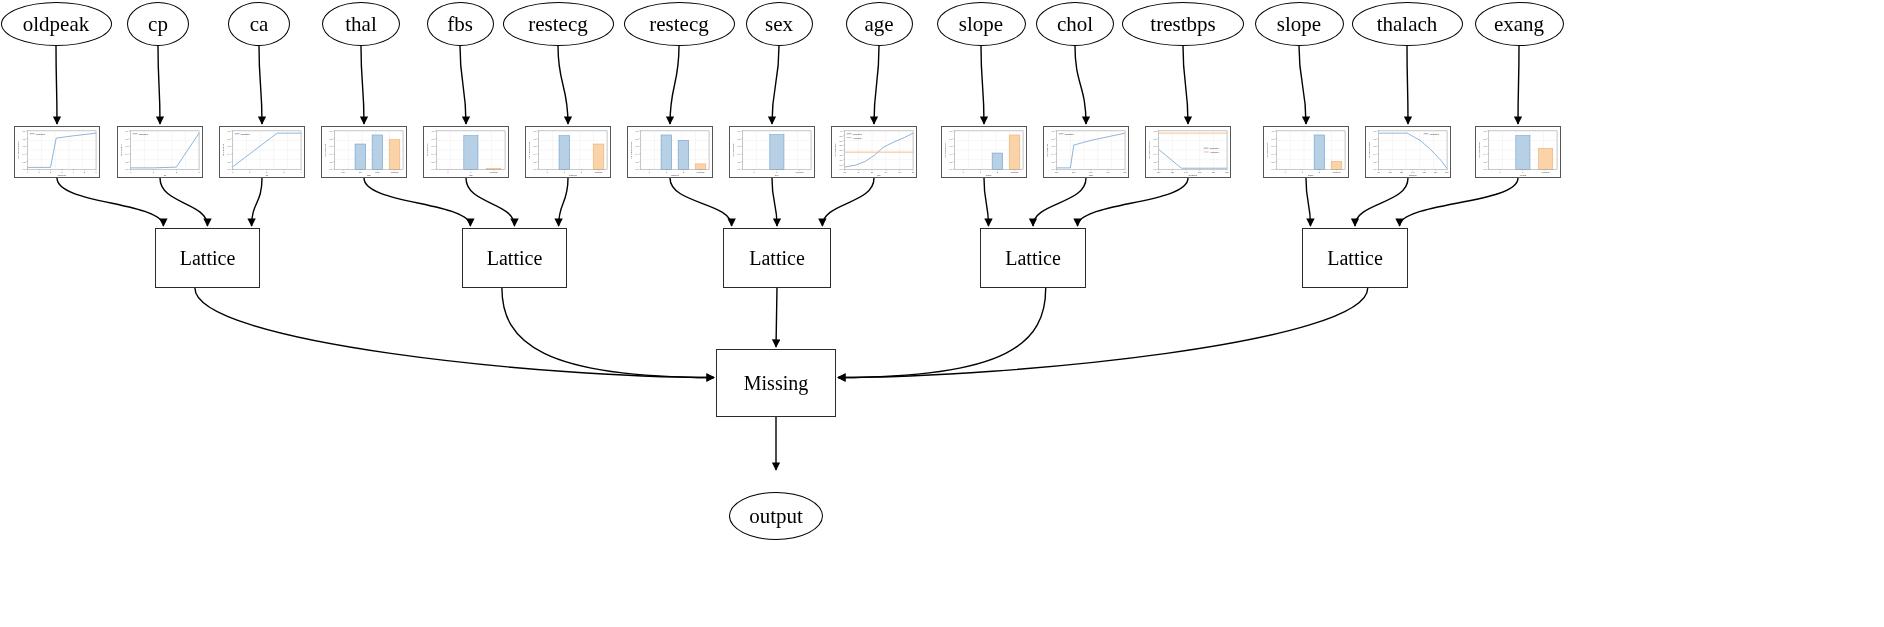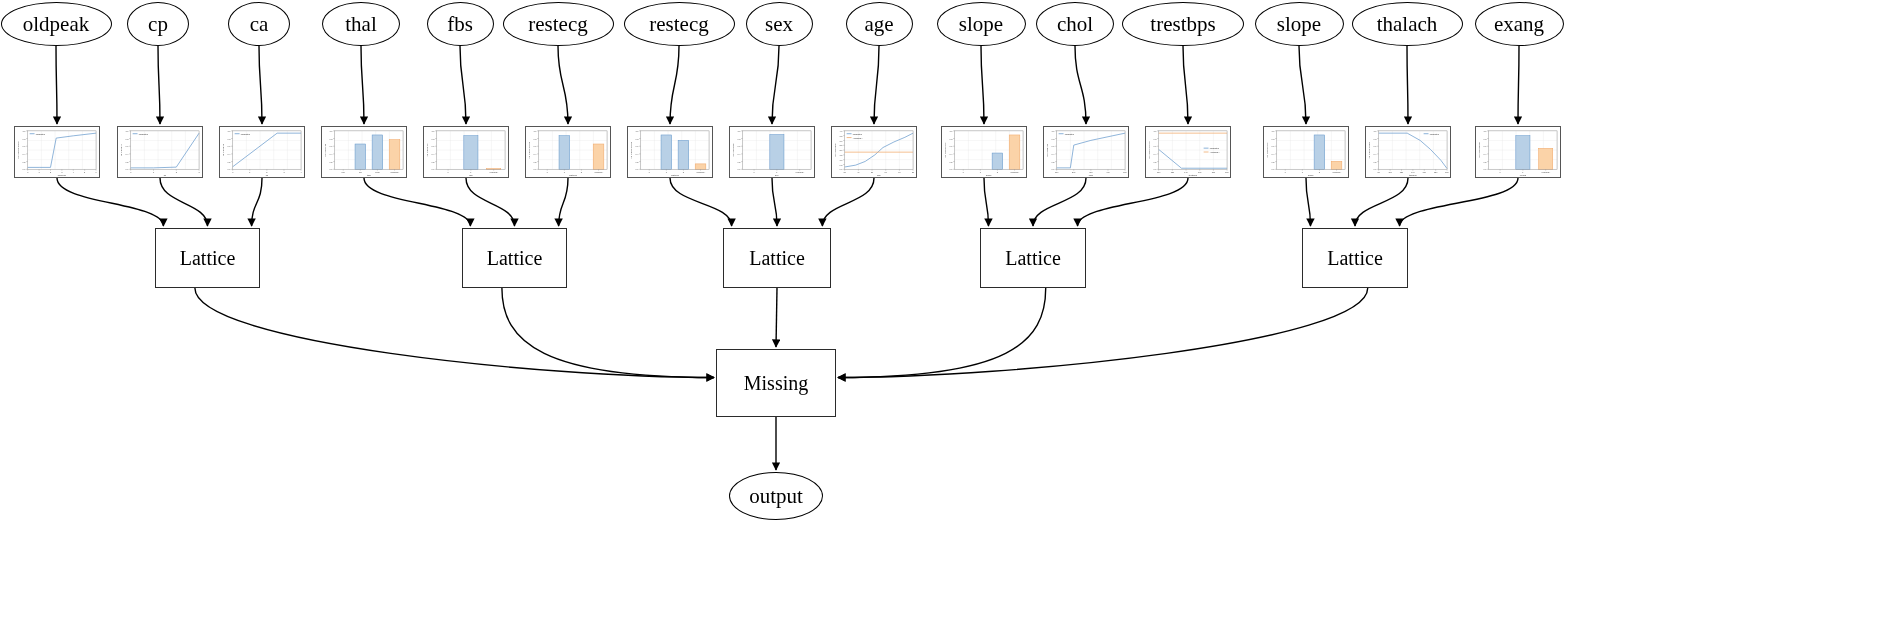--- a/index.html
+++ b/index.html
@@ -778,17 +778,17 @@
       </div>
       <div class="node-box" style="left: 980px; top: 228px; width: 106px; height: 60px;">
         <span>Lattice</span>
       </div>
       <div class="node-box" style="left: 1302px; top: 228px; width: 106px; height: 60px;">
         <span>Lattice</span>
       </div>
       <div class="node-box" style="left: 716px; top: 349px; width: 120px; height: 68px;">
         <span>Missing</span>
       </div>
-      <div class="node-ellipse" style="left: 729px; top: 472px; width: 94px; height: 48px;">
+      <div class="node-ellipse" style="left: 729px; top: 492px; width: 94px; height: 48px;">
         <span>output</span>
       </div>
     </div>
 </div>
 
 </body></html>

